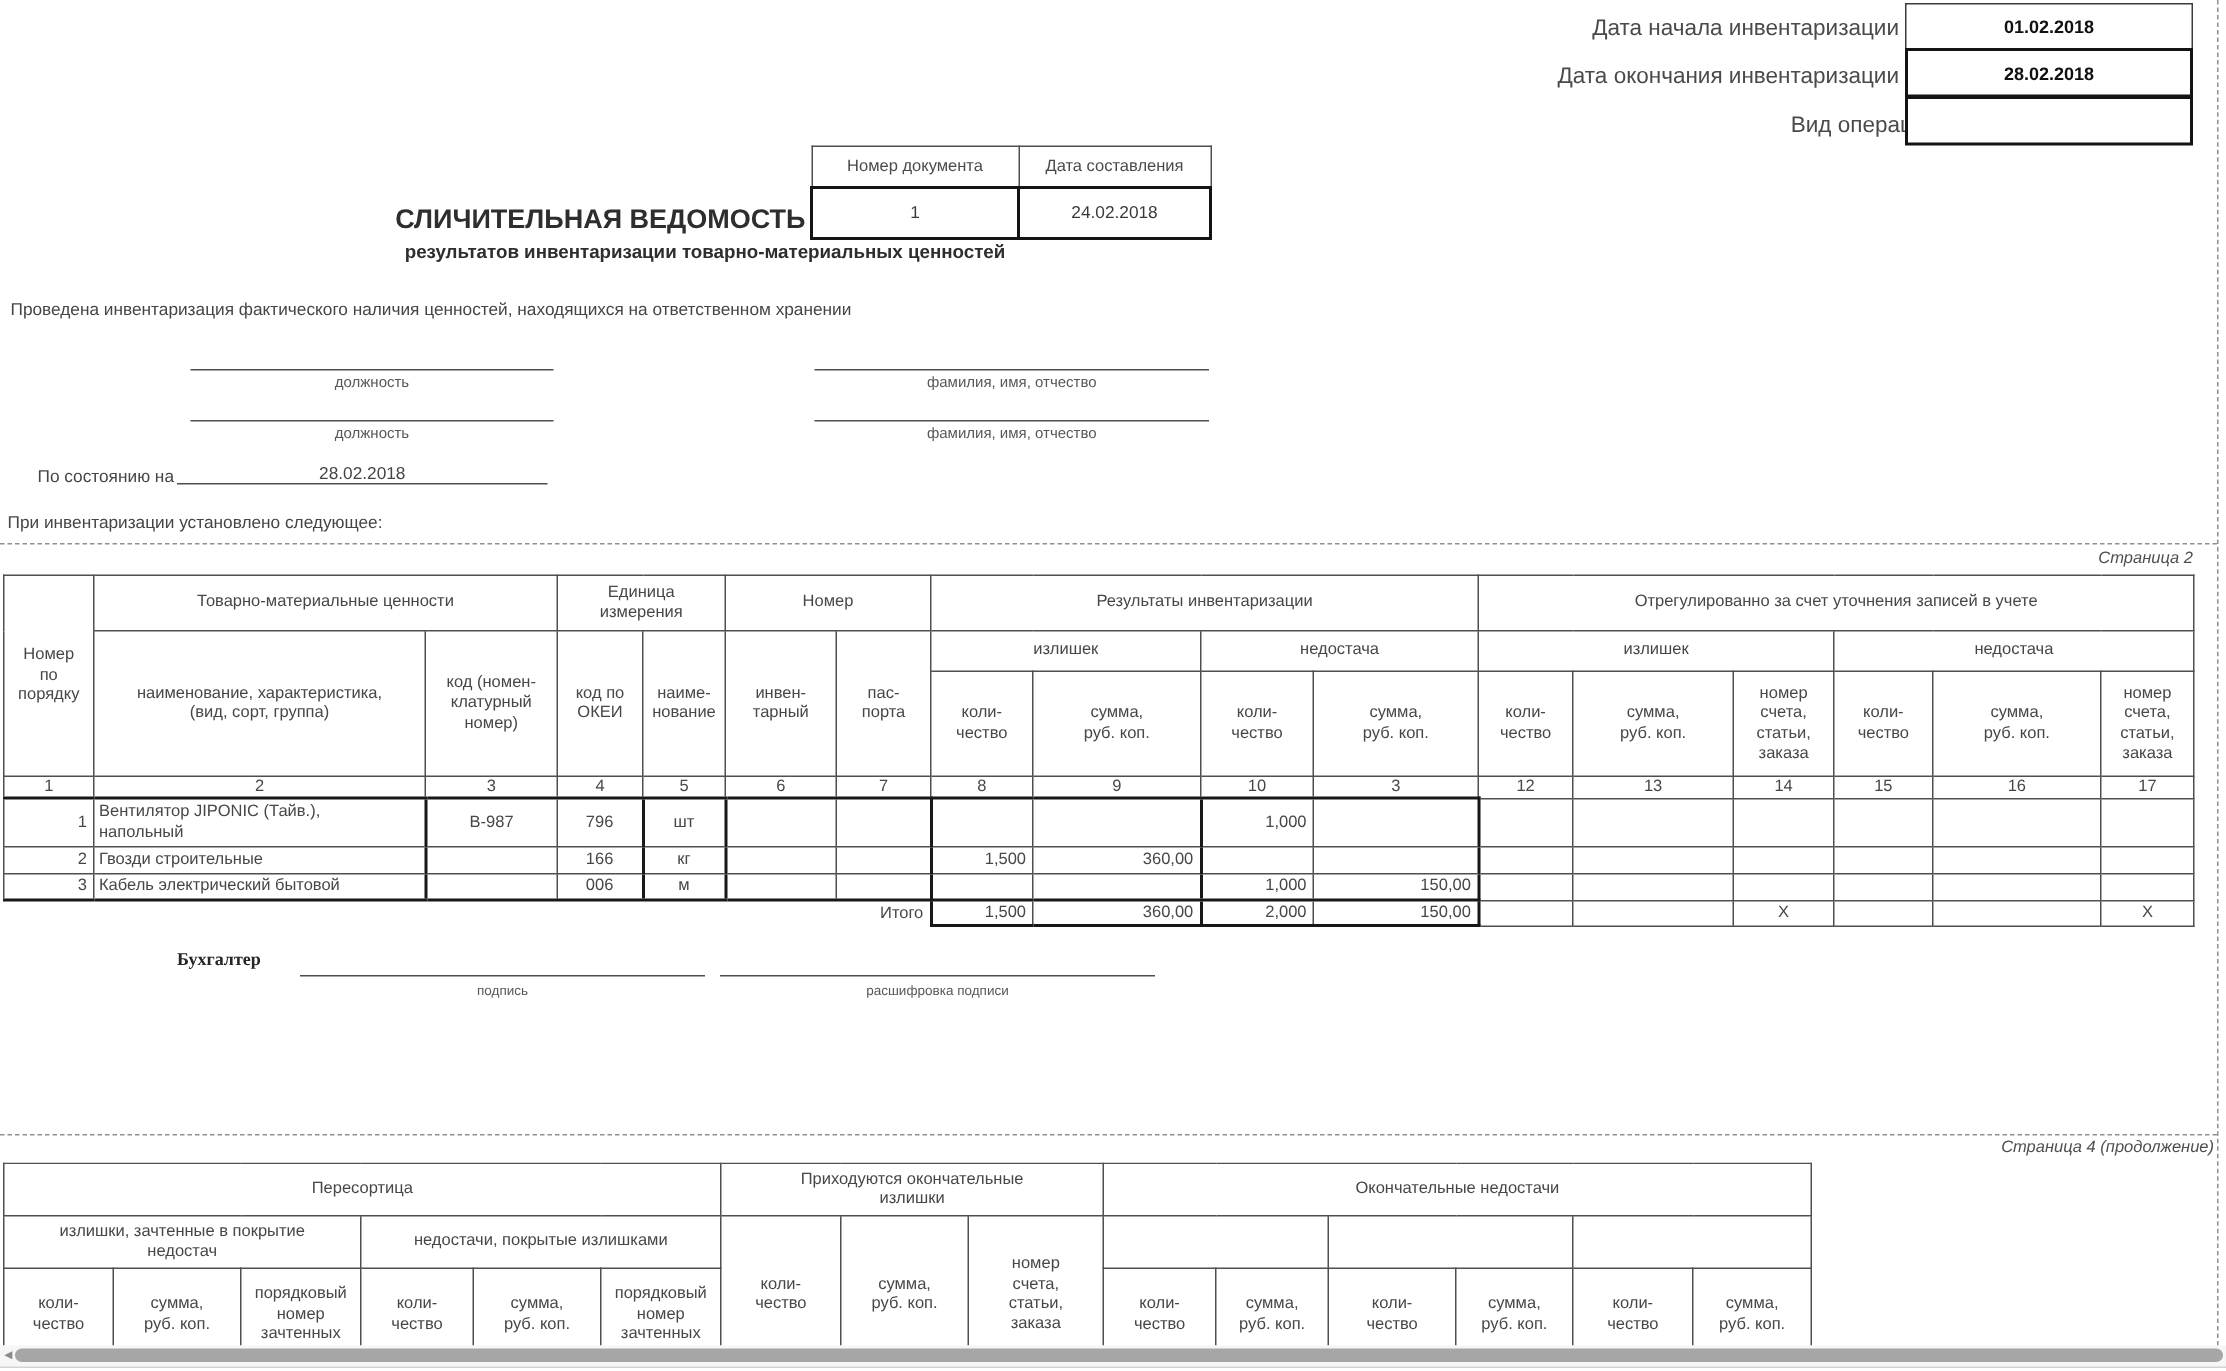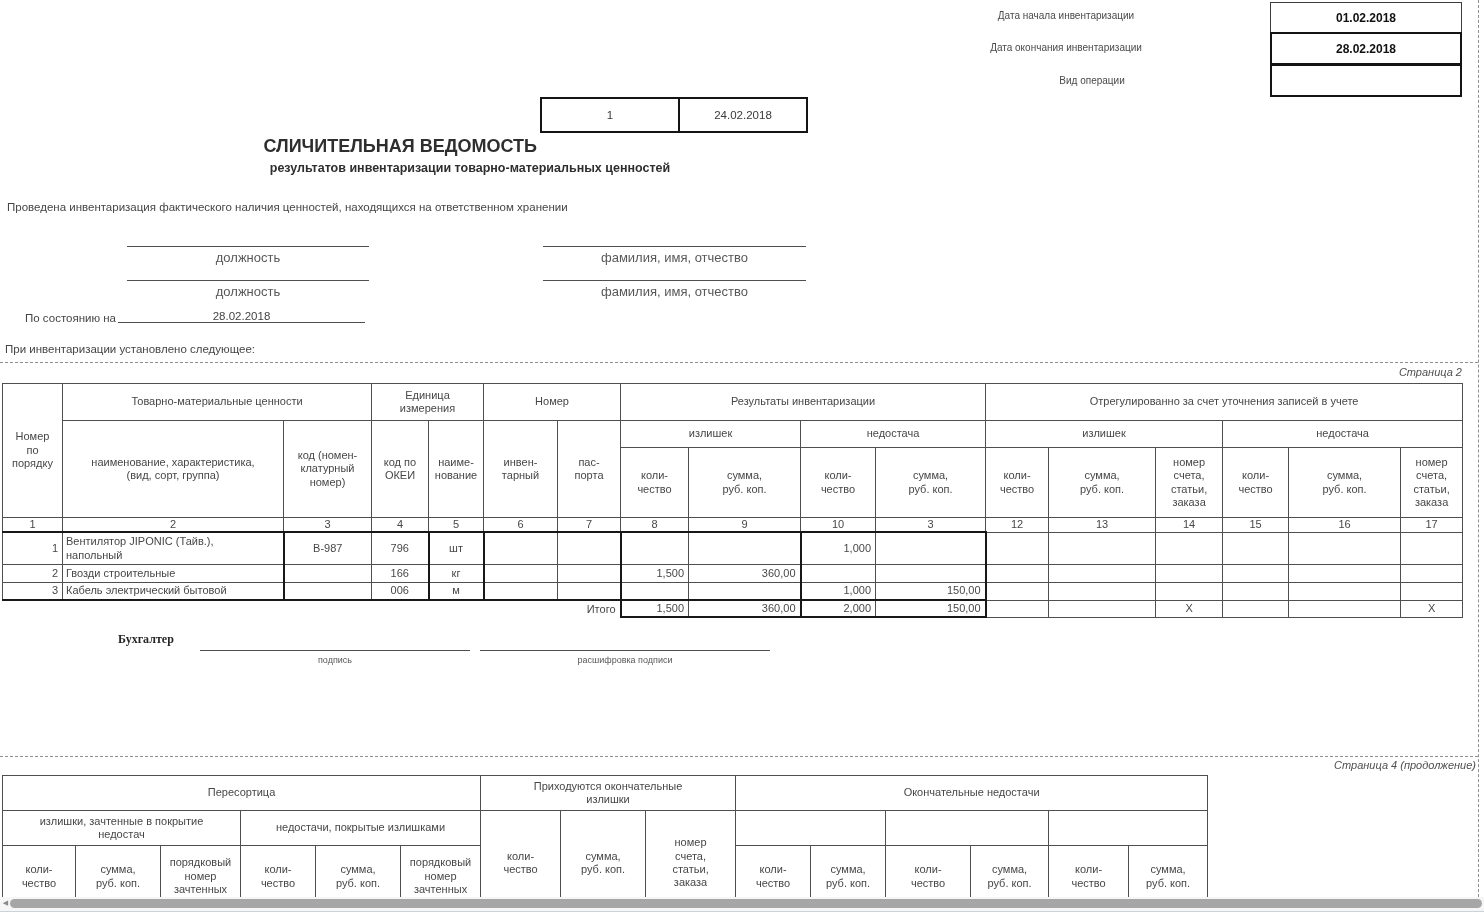--- a/index.html
+++ b/index.html
@@ -4,35 +4,35 @@
 <style>
   * { margin:0; padding:0; box-sizing:border-box; }
   html,body { width:1484px; height:914px; }
   body {
     position:relative; background:#ffffff; overflow:hidden;
     font-family:"Liberation Sans", sans-serif; color:#3f3f3f;
   }
   .abs { position:absolute; }
 
   
-  .fld-label { font-size:10px; color:#4a4a4a; text-align:center; width:400px; }
+  .fld-label { font-size:15px; color:#4a4a4a; text-align:right; width:400px; }
   .fld-box { width:192px; text-align:center; font-size:12px; font-weight:bold; color:#111;
              display:flex; align-items:center; justify-content:center; background:#fff; }
   .bx1 { border:1px solid #3c3c3c; }
   .bx2 { border:2px solid #141414; }
 
   
   .doc-tbl { border-collapse:collapse; table-layout:fixed; }
   .doc-tbl td { border:1px solid #4f4f4f; font-size:11px; color:#4a4a4a; text-align:center; vertical-align:middle; }
   .doc-tbl tr.val td { border:2px solid #141414; font-size:11.5px; color:#3a3a3a; }
 
   .title { font-size:18px; font-weight:bold; color:#2e2e2e; }
   .subtitle { font-size:12.5px; font-weight:bold; color:#2e2e2e; }
   .body-txt { font-size:11.5px; color:#454545; }
-  .small-lbl { font-size:13px; color:#585858; text-align:center; }
+  .small-lbl { font-size:10px; color:#585858; text-align:center; }
   .uline { border-bottom:1px solid #4f4f4f; }
   .dashed-h { border-top:1px dashed #8f8f8f; height:0; }
   .dashed-v { border-left:1px dashed #8f8f8f; width:0; }
   .page-lbl { font-style:italic; font-size:11px; color:#4f4f4f; text-align:right; }
 
   
   table.t { border-collapse:collapse; table-layout:fixed; background:#fff; }
   table.t td {
     border:1px solid #4f4f4f; font-size:11px; color:#474747;
     text-align:center; vertical-align:middle; padding:0 3px;
@@ -67,20 +67,24 @@
 
 <div class="abs fld-label" style="left:892px; top:75px;">Вид операции</div>
 <div class="abs fld-box bx2" style="left:1270px; top:64px; height:33px;"></div>
 
 <table class="abs doc-tbl" style="left:540px; top:97px; width:266px;">
   <colgroup>
       <col style="width:138px">
       <col style="width:128px">
     </colgroup>
   <tbody>
+      <tr style="height:27px;">
+    <td>Номер документа</td>
+    <td>Дата составления</td>
+  </tr>
   <tr class="val" style="height:34px;">
     <td>1</td>
     <td>24.02.2018</td>
   </tr>
 </tbody>
   </table>
 
 <div class="abs title" style="left:180px; top:136px; width:357px; text-align:right;">СЛИЧИТЕЛЬНАЯ ВЕДОМОСТЬ</div>
 <div class="abs subtitle" style="left:150px; top:161px; width:640px; text-align:center;">результатов инвентаризации товарно-материальных ценностей</div>
 <div class="abs body-txt" style="left:7px; top:201px;">Проведена инвентаризация фактического наличия ценностей, находящихся на ответственном хранении</div>

